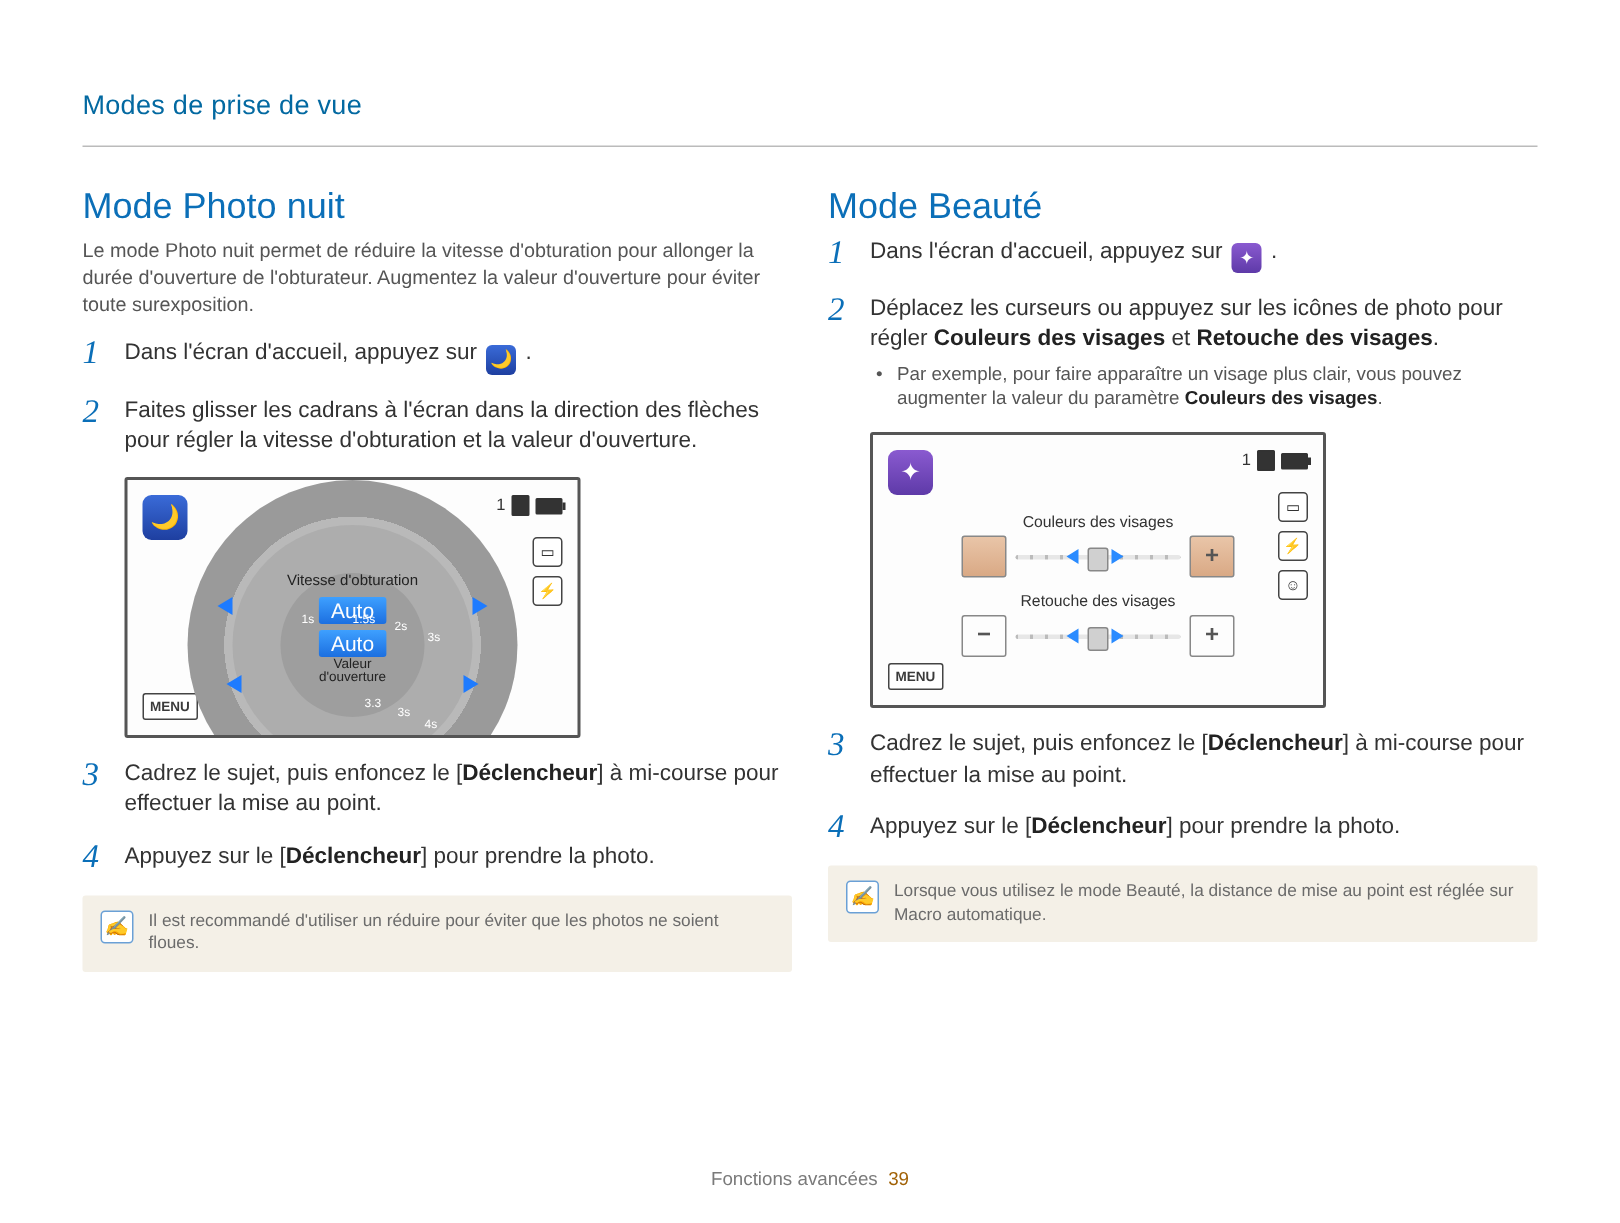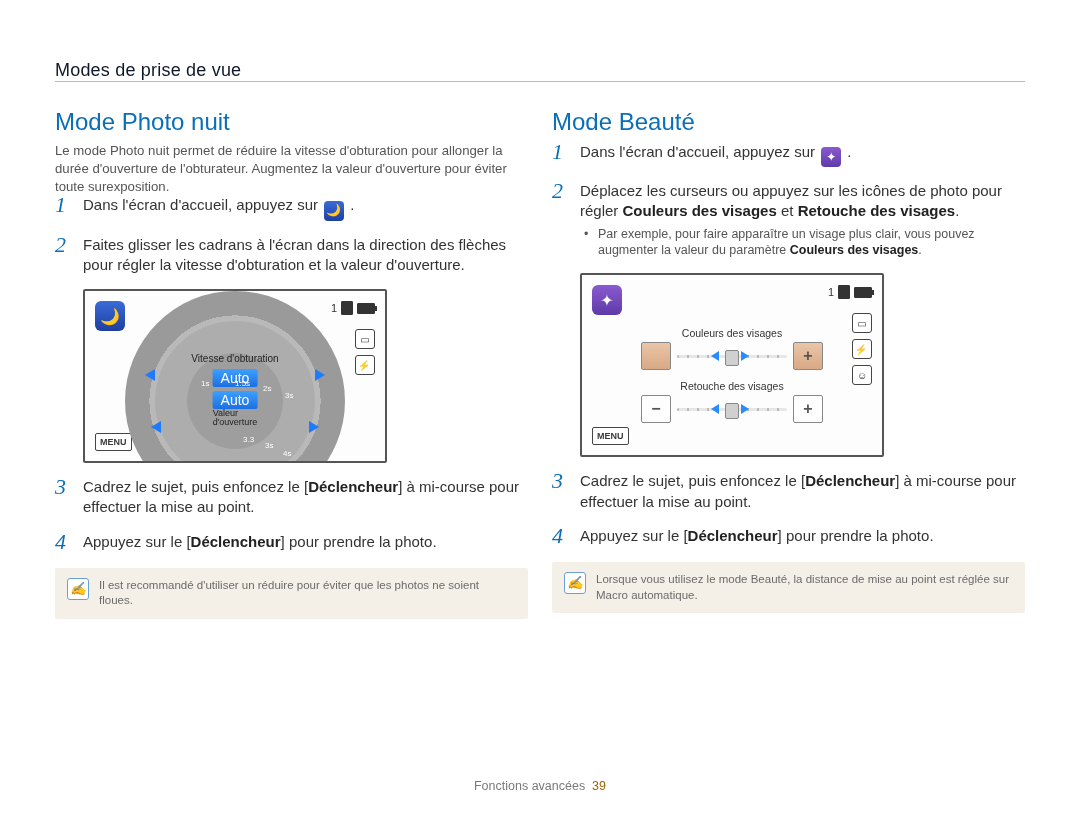--- a/index.html
+++ b/index.html
@@ -1,22 +1,22 @@
 <!DOCTYPE html>
 <html><head>
 <meta charset="utf-8">
 <style>
   html,body{margin:0;padding:0;background:#fff;color:#3a3a3a;font-family:Arial,Helvetica,sans-serif}
   .page{width:1080px;height:815px;position:relative;box-sizing:border-box;padding:60px 55px 0 55px}
-  .section-label{color:#0f172a;font-size:18px;font-weight:300;margin-bottom:0;letter-spacing:.2px}
+  .section-label{color:#0369a1;font-size:18px;font-weight:300;margin-bottom:16px;letter-spacing:.2px}
   .hr{height:1px;background:linear-gradient(to bottom,#bbb 0,#bbb 1px);margin-bottom:26px}
   .cols{display:flex;gap:24px}
   .col{flex:1;min-width:0}
   h2.title{color:#0b6fb8;font-size:24px;font-weight:400;margin:0 0 6px 0}
-  .intro{font-size:13.2px;line-height:1.35;color:#555;}
+  .intro{font-size:13.2px;line-height:1.35;color:#555;margin-bottom:14px}
   ol.steps{list-style:none;margin:0;padding:0}
   ol.steps>li{display:flex;gap:10px;margin-bottom:14px;align-items:flex-start}
   .num{color:#0b6fb8;font-size:22px;font-style:italic;font-family:Georgia,'Times New Roman',serif;min-width:18px;line-height:1.1;margin-top:-2px}
   .step-body{font-size:15px;line-height:1.35;color:#333}
   .icon-inline{display:inline-flex;width:20px;height:20px;border-radius:4px;vertical-align:-4px;align-items:center;justify-content:center;font-size:12px;color:#fff;margin:0 2px}
   .icon-night{background:linear-gradient(#3a6bd8,#1e3fa0)}
   .icon-beauty{background:linear-gradient(#8a5ad0,#5e3aa8)}
   .note-box{background:#f4f0e7;border-radius:2px;padding:10px 12px;display:flex;gap:10px;font-size:11.5px;color:#6b6b6b;line-height:1.35;margin-top:8px}
   .note-icon{min-width:20px;height:20px;border-radius:3px;background:#fff;border:1px solid #6aa0d6;color:#2b75c0;font-weight:bold;font-style:italic;display:flex;align-items:center;justify-content:center;font-size:13px}
   .sub-bullet{display:flex;gap:8px;font-size:12.5px;color:#555;line-height:1.35;margin-top:4px;padding-left:4px}
@@ -34,21 +34,21 @@
   .dial-outer{position:absolute;inset:0;border-radius:50%;background:radial-gradient(circle,#b9b9b9 0 55%,#9a9a9a 55% 72%,#7d7d7d 72% 100%)}
   .dial-inner{position:absolute;top:30px;left:30px;right:30px;bottom:30px;border-radius:50%;background:#adadad}
   .dial-core{position:absolute;top:62px;left:62px;right:62px;bottom:62px;border-radius:50%;background:#9e9e9e}
   .silhouette{position:absolute;left:50%;top:22px;transform:translateX(-50%)}
   .sil-head{width:14px;height:14px;border-radius:50%;background:#d9d9d9;margin:0 auto}
   .sil-body{width:30px;height:34px;background:#d9d9d9;border-radius:14px 14px 4px 4px;margin-top:-2px}
   .label-shutter{position:absolute;top:62px;left:50%;transform:translateX(-50%);font-size:10px;color:#222}
   .auto-pill{position:absolute;left:50%;transform:translateX(-50%);background:linear-gradient(#3ea0ff,#1c6fe0);color:#fff;font-size:14px;padding:1px 8px;border-radius:2px}
   .auto1{top:78px}
   .auto2{top:100px}
-  .label-aperture{position:absolute;top:118px;left:50%;transform:translateX(-50%);font-size:9px;color:#222;text-align:left;line-height:1.05}
+  .label-aperture{position:absolute;top:118px;left:50%;transform:translateX(-50%);font-size:9px;color:#222;text-align:center;line-height:1.05}
   .arrow-blue{position:absolute;width:0;height:0;border-top:6px solid transparent;border-bottom:6px solid transparent}
   .arr-l{border-right:10px solid #1e7bff}
   .arr-r{border-left:10px solid #1e7bff}
   .a-tl{top:78px;left:60px}
   .a-tr{top:78px;right:60px}
   .a-bl{top:130px;left:66px}
   .a-br{top:130px;right:66px}
   .tick-label{position:absolute;font-size:8px;color:#fff}
   .crop{position:absolute;inset:0;overflow:hidden}
   

